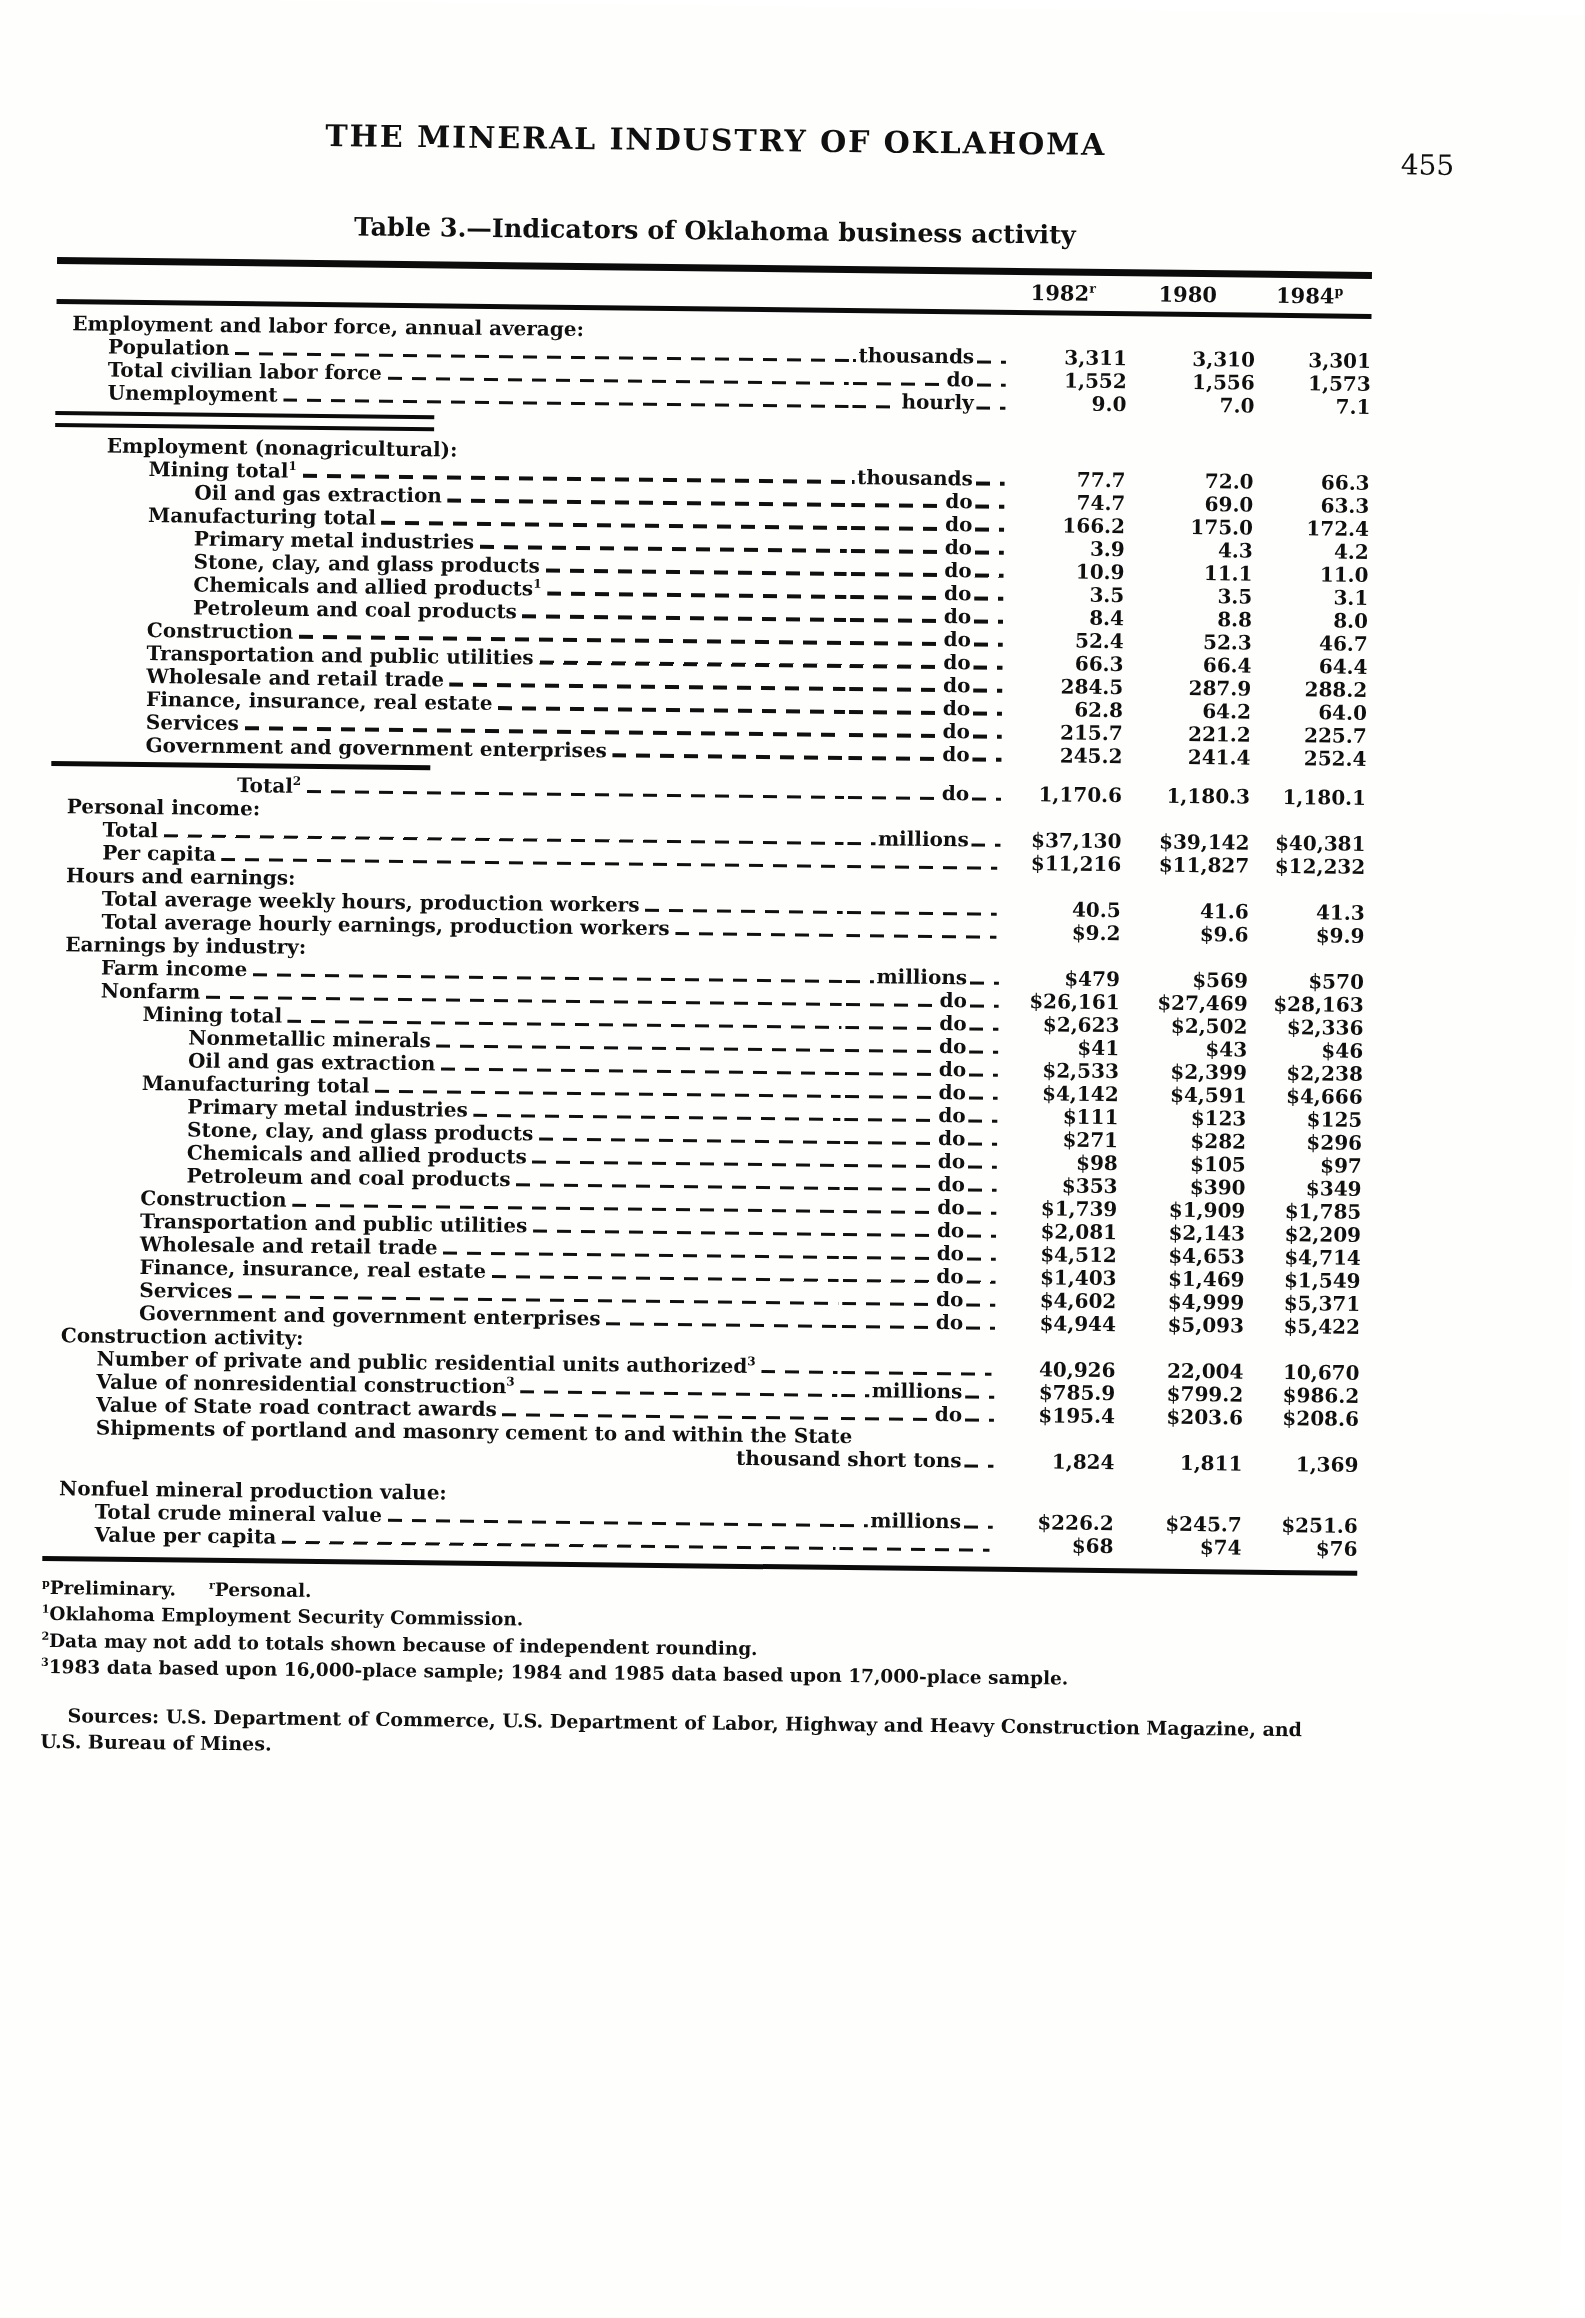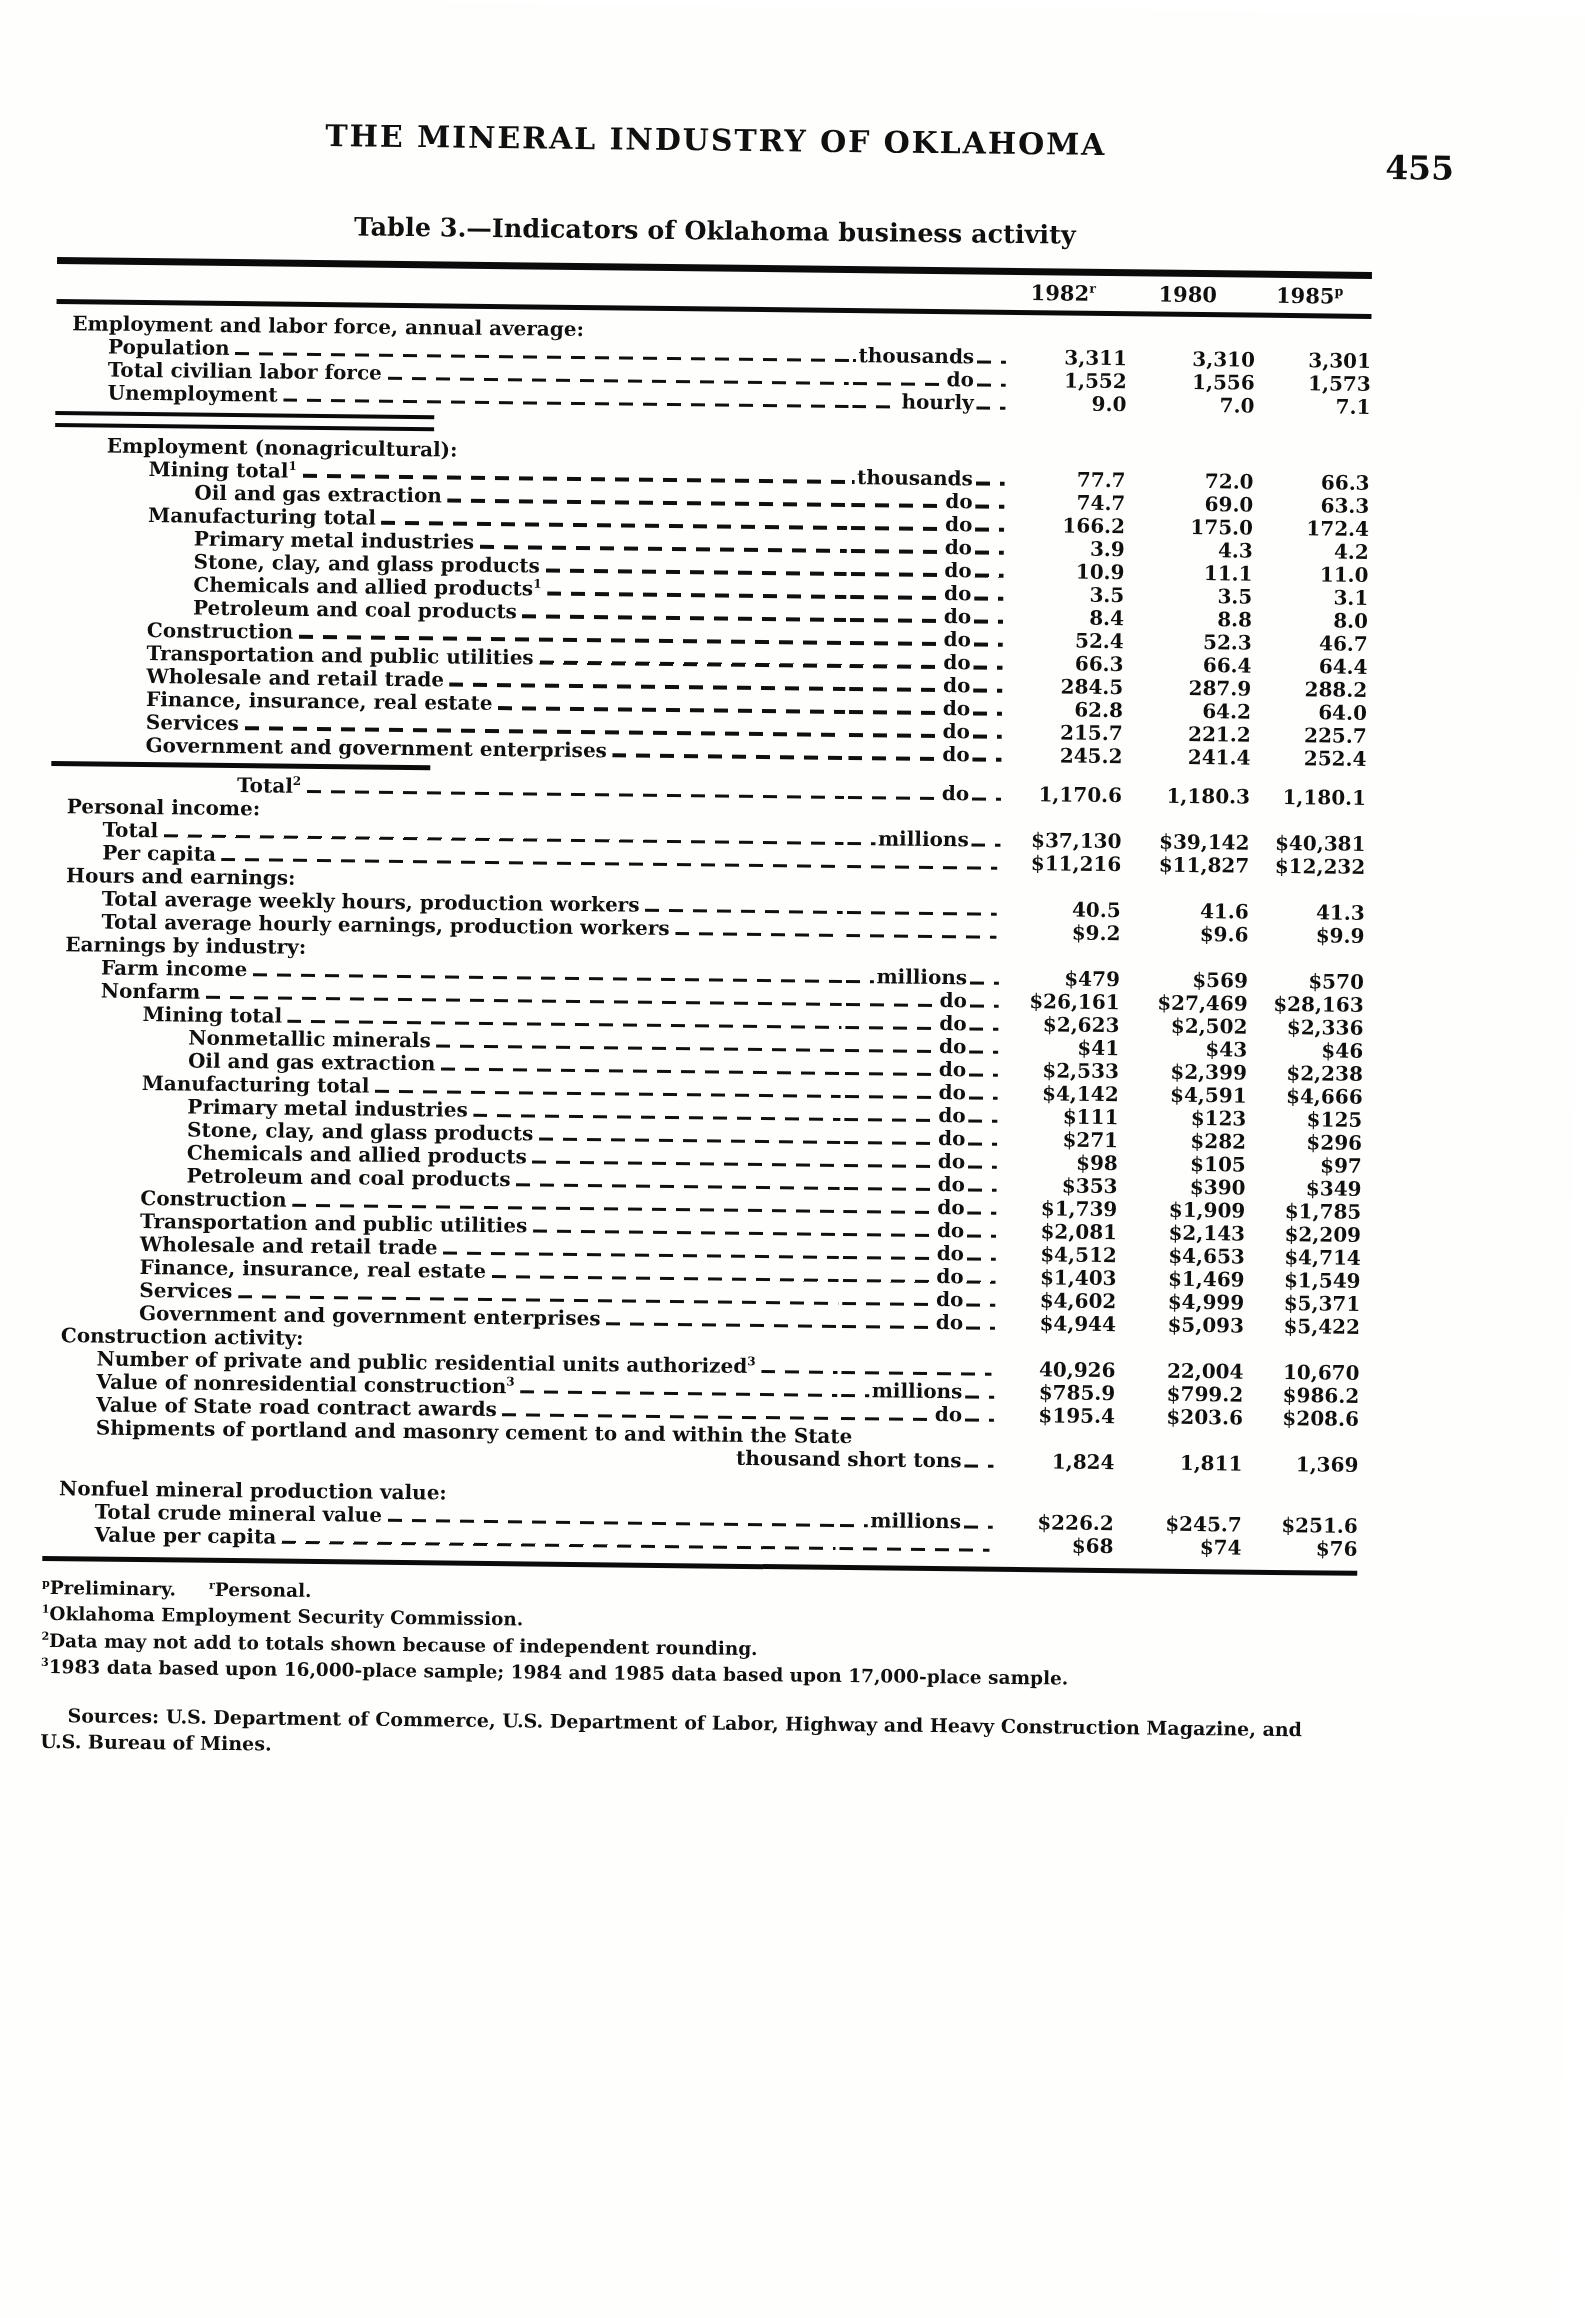--- a/index.html
+++ b/index.html
@@ -4,21 +4,21 @@
 <style>
   html,body{margin:0;padding:0;}
   body{
     width:1586px;height:2537px;position:relative;background:#ffffff;
     font-family:"DejaVu Serif","Liberation Serif",serif;color:#101010;overflow:hidden;
   }
   .page{position:absolute;left:0;top:0;width:1586px;height:2537px;background:#fefefdff;
     transform:rotate(0.65deg);transform-origin:232px 0;}
   .htitle{position:absolute;top:117px;left:60px;width:1315px;text-align:center;
     font-size:30px;font-weight:700;letter-spacing:1.9px;white-space:nowrap;}
-  .pageno{position:absolute;top:135px;right:130px;font-size:33px;font-weight:700;}
+  .pageno{position:absolute;top:135px;right:130px;font-size:28px;font-weight:400;}
   .caption{position:absolute;top:210px;left:60px;width:1315px;text-align:center;
     font-size:25.5px;font-weight:700;}
   .sheet{position:absolute;top:259px;left:60px;width:1315px;font-size:20px;font-weight:700;}
   .rule-full{height:6.5px;background:#0b0b0b;}
   .rule-head{height:5.1px;background:#0b0b0b;}
   .yearrow{display:flex;align-items:center;height:35px;padding-top:0.9px;}
   .ysp{width:946px;flex:none;}
   .yc{text-align:center;font-size:21px;white-space:nowrap;}
   .y0{width:121px;flex:none;}.y1{width:128px;flex:none;}.y2{width:116px;flex:none;}
   sup{font-size:60%;vertical-align:super;line-height:0;font-weight:700;}
@@ -59,21 +59,21 @@
   <div class="pageno">455</div>
   <div class="caption">Table 3.—Indicators of Oklahoma business activity</div>
 
   <div class="sheet">
     <div class="rule-full"></div>
 
     <div class="yearrow">
       <span class="ysp"></span>
       <span class="yc y0"><span>1982</span><sup>r</sup></span>
       <span class="yc y1"><span>1980</span><sup></sup></span>
-      <span class="yc y2"><span>1985</span><sup>p</sup></span>
+      <span class="yc y2"><span>1984</span><sup>p</sup></span>
     </div>
     <div class="rule-head"></div>
 
     <div id="table-body">
         <div class="trow ind0">
           <span class="lbl"><span class="lbltext">Employment and labor force, annual average:</span></span>
         </div>
         <div class="trow ind1">
           <span class="lbl"><span class="lbltext">Population</span></span>
           <span class="leader"></span>

